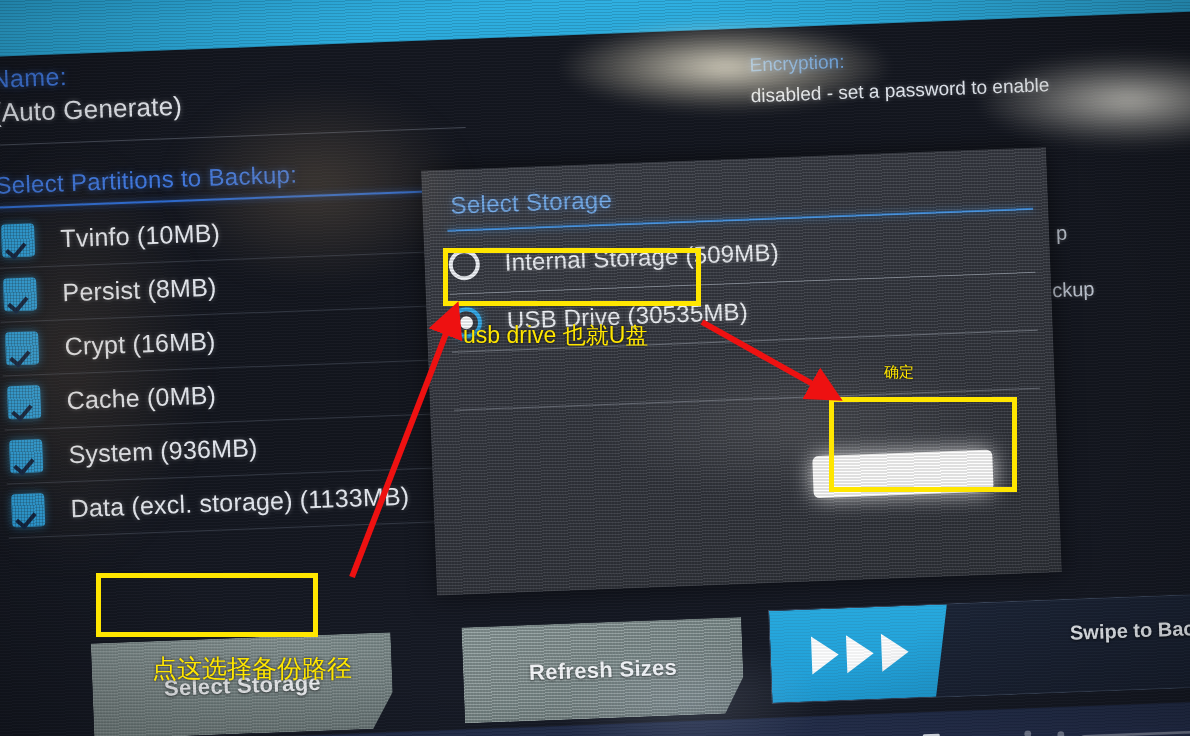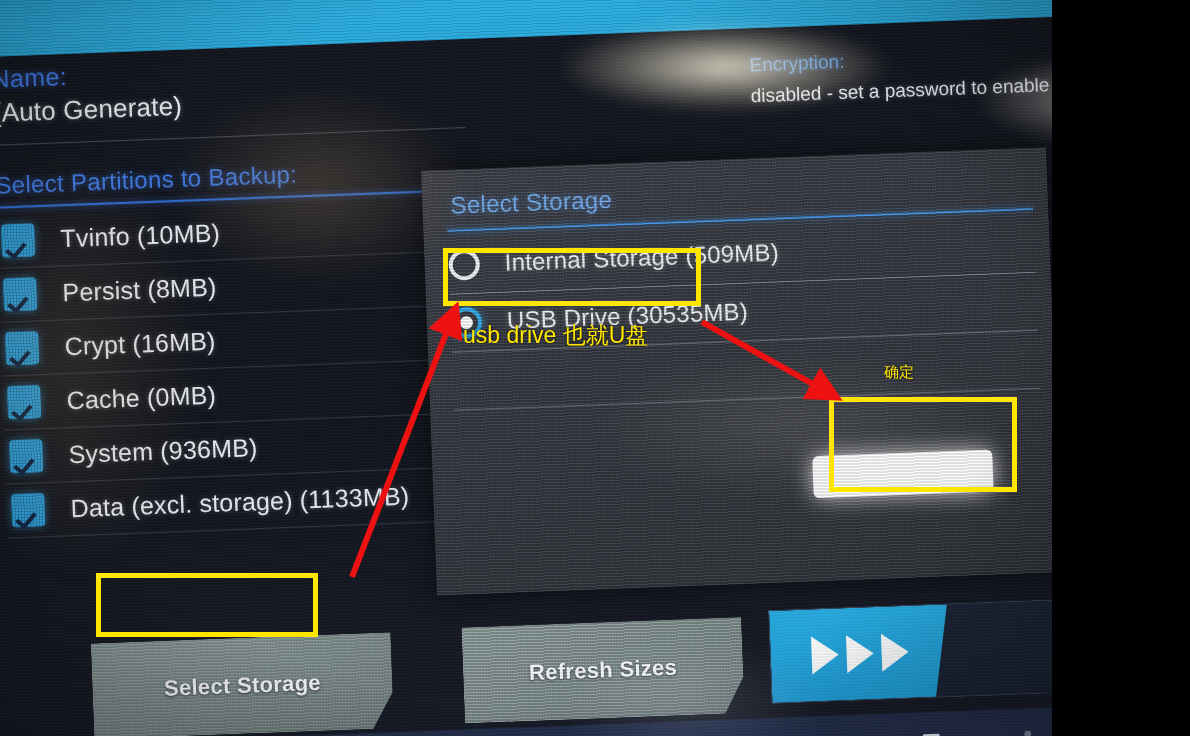--- a/index.html
+++ b/index.html
@@ -1,19 +1,19 @@
 <!DOCTYPE html>
 <html><head>
 <meta charset="utf-8">
 <style>
   html,body{margin:0;padding:0;background:#000;}
   body{width:1190px;height:736px;overflow:hidden;font-family:"Liberation Sans",sans-serif;}
 
   
-  #photo{position:relative;width:1052px;height:736px;overflow:hidden;background:#0a0d16;}
+  #photo{position:relative;width:1190px;height:736px;overflow:hidden;background:#0a0d16;}
 
   
   #screen{
     position:absolute;left:-40px;top:-52px;width:1290px;height:800px;
     transform:rotate(-2.15deg);transform-origin:50% 50%;
     background:#15171c;
   }
 
   
   .hdr-band{
@@ -343,14 +343,15 @@
       </marker>
     </defs>
 
     <line x1="352" y1="577" x2="452" y2="318" stroke="#ee1111" stroke-width="6" marker-end="url(#ah)"></line>
 
     <line x1="702" y1="322" x2="827" y2="392" stroke="#ee1111" stroke-width="6" marker-end="url(#ah)"></line>
   </svg>
 
   <div class="yanno" style="left:463px;top:320px;font-size:23px;">usb drive 也就U盘</div>
   <div class="yanno" style="left:884px;top:363px;font-size:15px;">确定</div>
+  <div class="yanno" style="left:152px;top:652px;font-size:25px;">点这选择备份路径</div>
 
 </div>
 
 </body></html>

